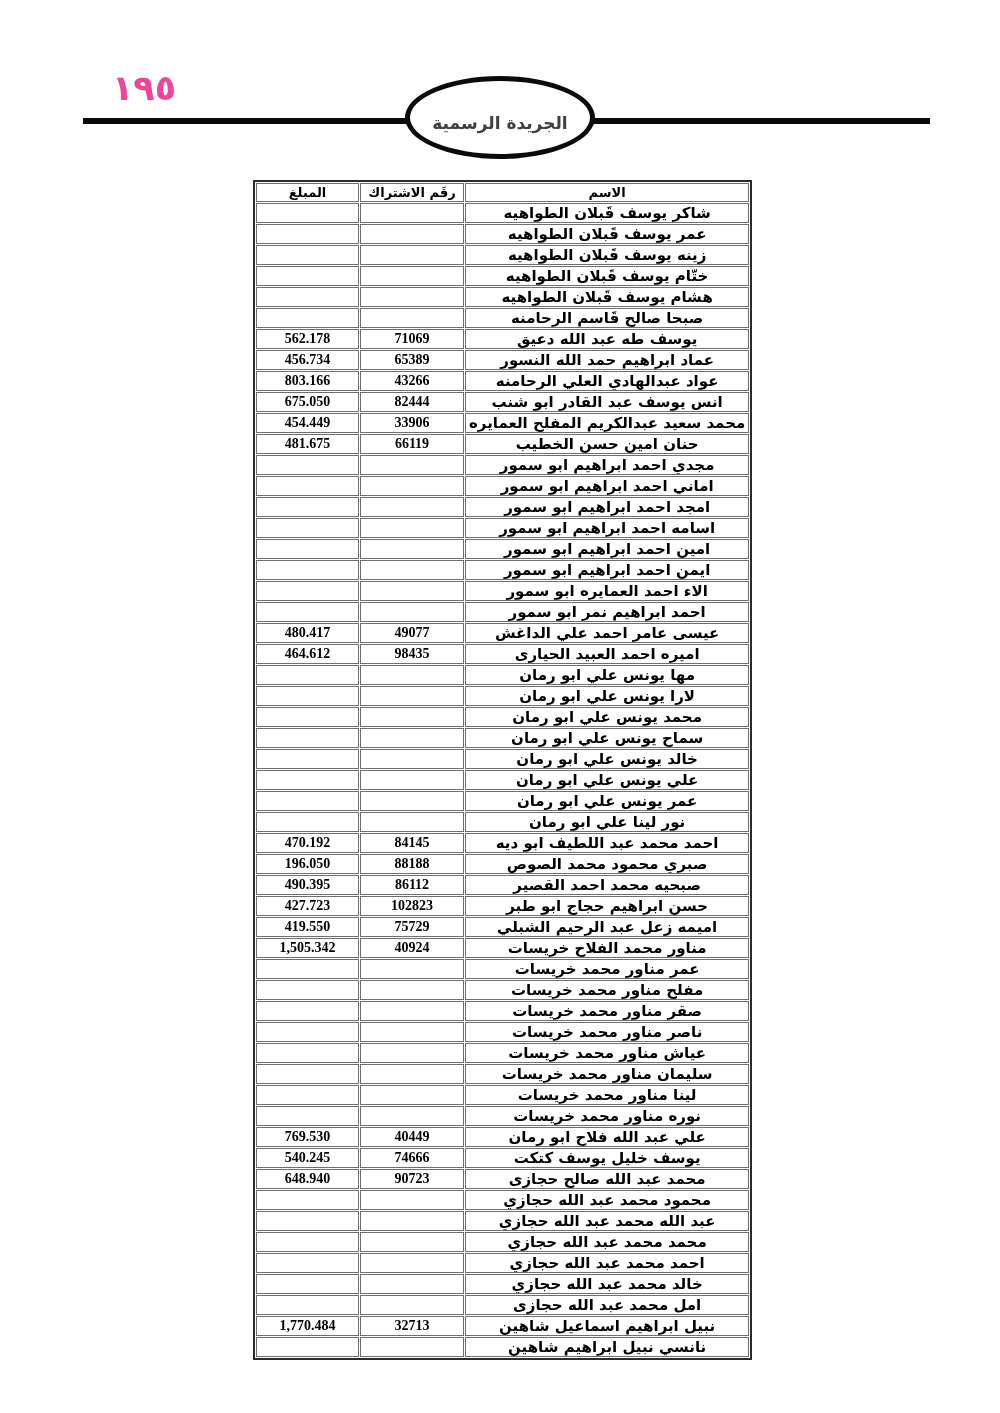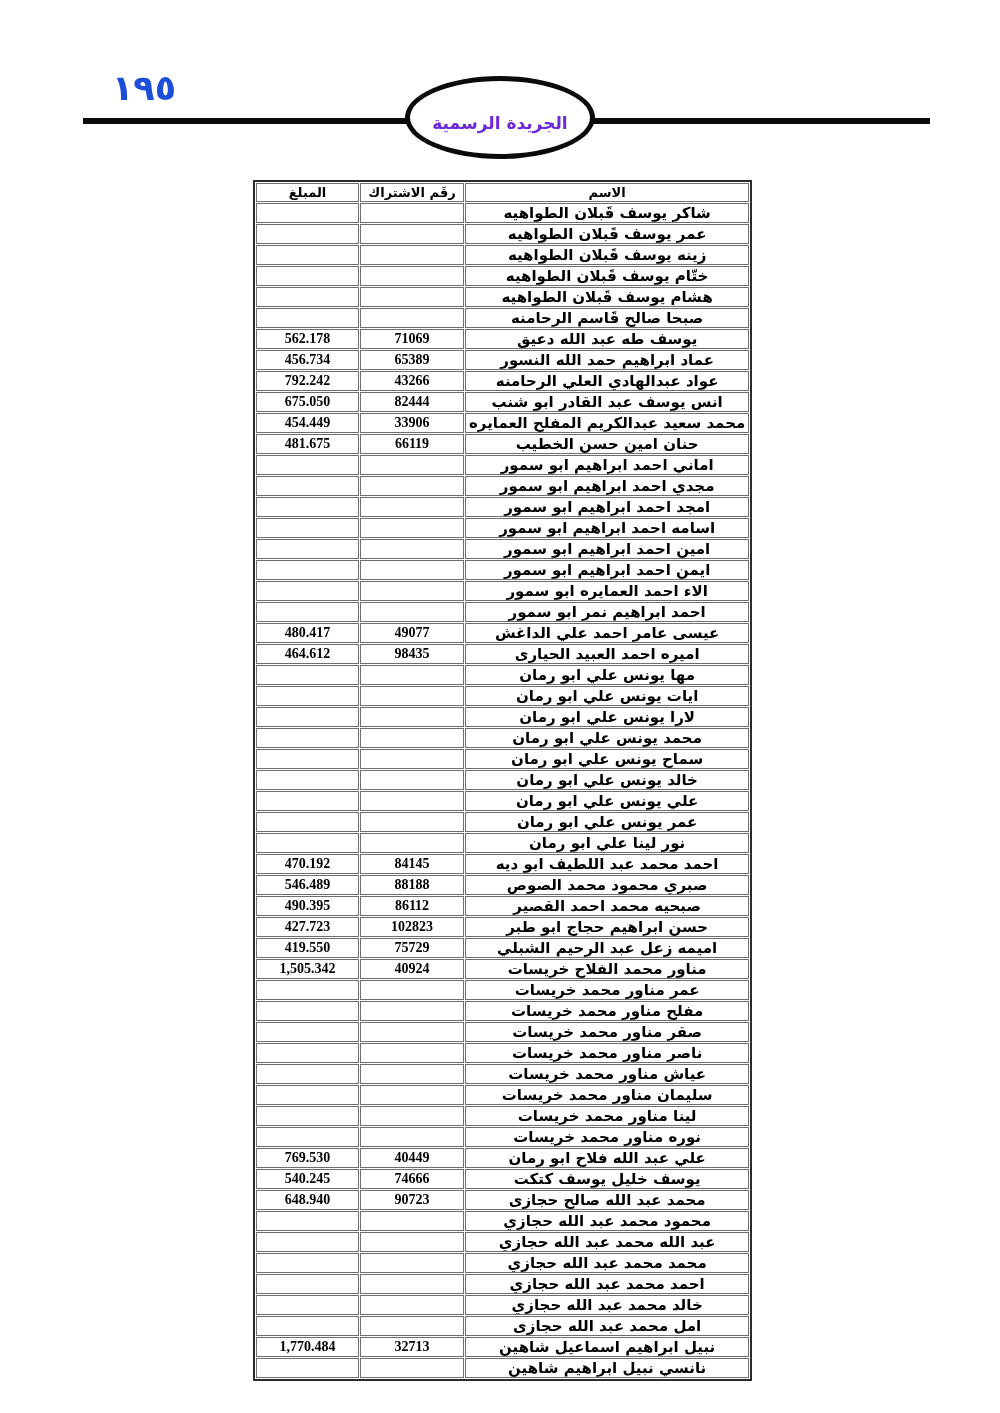--- a/index.html
+++ b/index.html
@@ -10,21 +10,21 @@
     background: #ffffff;
     overflow: hidden;
     font-family: "DejaVu Sans", sans-serif;
   }
   .page-number {
     position: absolute;
     left: 112px;
     top: 68px;
     font-size: 35px;
     font-weight: bold;
-    color: #1d4ed8;
+    color: #ec4899;
     letter-spacing: 2px;
   }
   .header-rule {
     position: absolute;
     left: 83px;
     top: 118px;
     width: 847px;
     height: 6px;
     background: #0b0b0b;
   }
@@ -39,21 +39,21 @@
     border-radius: 50%;
     background: #ffffff;
     display: flex;
     align-items: center;
     justify-content: center;
     z-index: 2;
   }
   .banner-title {
     font-size: 17px;
     font-weight: bold;
-    color: #6d28d9;
+    color: #404040;
     padding-top: 10px;
     direction: rtl;
   }
   table.gazette {
     position: absolute;
     left: 253px;
     top: 180px;
     direction: rtl;
     border-collapse: separate;
     border-spacing: 1px;
@@ -143,44 +143,44 @@
           <td class="cell-num">562.178</td>
         </tr>
         <tr>
           <td class="cell-name">عماد ابراهيم حمد الله النسور</td>
           <td class="cell-num">65389</td>
           <td class="cell-num">456.734</td>
         </tr>
         <tr>
           <td class="cell-name">عواد عبدالهادي العلي الرحامنه</td>
           <td class="cell-num">43266</td>
-          <td class="cell-num">792.242</td>
+          <td class="cell-num">803.166</td>
         </tr>
         <tr>
           <td class="cell-name">انس يوسف عبد القادر ابو شنب</td>
           <td class="cell-num">82444</td>
           <td class="cell-num">675.050</td>
         </tr>
         <tr>
           <td class="cell-name">محمد سعيد عبدالكريم المفلح العمايره</td>
           <td class="cell-num">33906</td>
           <td class="cell-num">454.449</td>
         </tr>
         <tr>
           <td class="cell-name">حنان امين حسن الخطيب</td>
           <td class="cell-num">66119</td>
           <td class="cell-num">481.675</td>
         </tr>
         <tr>
+          <td class="cell-name">مجدي احمد ابراهيم ابو سمور</td>
+          <td class="cell-num">&nbsp;</td>
+          <td class="cell-num">&nbsp;</td>
+        </tr>
+        <tr>
           <td class="cell-name">اماني احمد ابراهيم ابو سمور</td>
-          <td class="cell-num">&nbsp;</td>
-          <td class="cell-num">&nbsp;</td>
-        </tr>
-        <tr>
-          <td class="cell-name">مجدي احمد ابراهيم ابو سمور</td>
           <td class="cell-num">&nbsp;</td>
           <td class="cell-num">&nbsp;</td>
         </tr>
         <tr>
           <td class="cell-name">امجد احمد ابراهيم ابو سمور</td>
           <td class="cell-num">&nbsp;</td>
           <td class="cell-num">&nbsp;</td>
         </tr>
         <tr>
           <td class="cell-name">اسامه احمد ابراهيم ابو سمور</td>
@@ -216,25 +216,20 @@
           <td class="cell-name">اميره احمد العبيد الحيارى</td>
           <td class="cell-num">98435</td>
           <td class="cell-num">464.612</td>
         </tr>
         <tr>
           <td class="cell-name">مها يونس علي ابو رمان</td>
           <td class="cell-num">&nbsp;</td>
           <td class="cell-num">&nbsp;</td>
         </tr>
         <tr>
-          <td class="cell-name">ايات يونس علي ابو رمان</td>
-          <td class="cell-num">&nbsp;</td>
-          <td class="cell-num">&nbsp;</td>
-        </tr>
-        <tr>
           <td class="cell-name">لارا يونس علي ابو رمان</td>
           <td class="cell-num">&nbsp;</td>
           <td class="cell-num">&nbsp;</td>
         </tr>
         <tr>
           <td class="cell-name">محمد يونس علي ابو رمان</td>
           <td class="cell-num">&nbsp;</td>
           <td class="cell-num">&nbsp;</td>
         </tr>
         <tr>
@@ -263,21 +258,21 @@
           <td class="cell-num">&nbsp;</td>
         </tr>
         <tr>
           <td class="cell-name">احمد محمد عبد اللطيف ابو ديه</td>
           <td class="cell-num">84145</td>
           <td class="cell-num">470.192</td>
         </tr>
         <tr>
           <td class="cell-name">صبري محمود محمد الصوص</td>
           <td class="cell-num">88188</td>
-          <td class="cell-num">546.489</td>
+          <td class="cell-num">196.050</td>
         </tr>
         <tr>
           <td class="cell-name">صبحيه محمد احمد القصير</td>
           <td class="cell-num">86112</td>
           <td class="cell-num">490.395</td>
         </tr>
         <tr>
           <td class="cell-name">حسن ابراهيم حجاج ابو طبر</td>
           <td class="cell-num">102823</td>
           <td class="cell-num">427.723</td>

